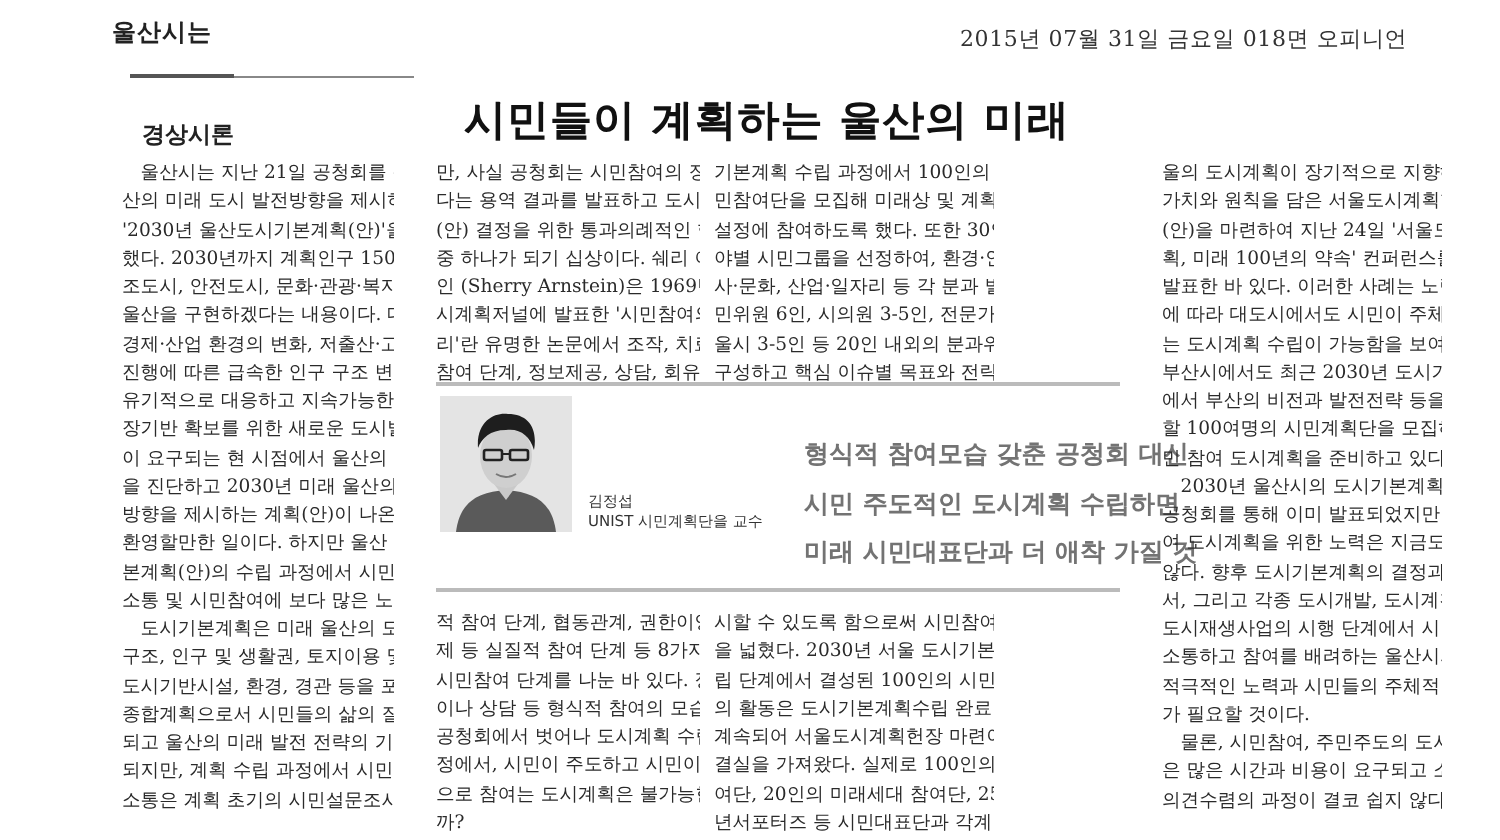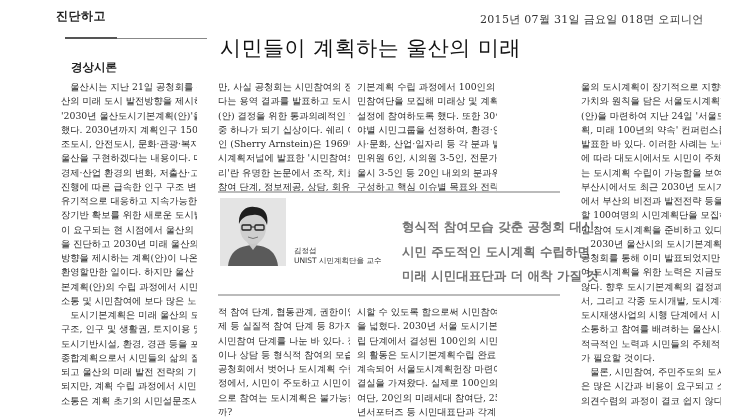--- a/index.html
+++ b/index.html
@@ -15,26 +15,26 @@
     .col p{margin:0;white-space:nowrap;overflow:hidden;}
     .photo{left:220px;top:198px;width:66px;height:68px;background:#dcdcdc;overflow:hidden;}
     .byline{left:294px;top:246px;font-family:"DejaVu Sans",sans-serif;font-size:7.5px;line-height:10px;color:#333;}
     .pull{left:402px;top:215px;font-size:12.5px;line-height:24.5px;color:#737373;font-weight:bold;white-space:nowrap;}
     .box-rule-top{left:218px;top:191px;width:342px;height:2px;background:#bbb;}
     .box-rule-bot{left:218px;top:294px;width:342px;height:2px;background:#bbb;}
   </style>
 </head>
 <body>
 
-<div class="abs masthead">진단하고</div>
+<div class="abs masthead">울산시는</div>
 <div class="abs dateline">2015년 07월 31일 금요일 018면 오피니언</div>
 <div class="abs rule-thick"></div>
 <div class="abs rule-thin"></div>
 <div class="abs section">경상시론</div>
-<h1 class="abs headline" style="margin:0;font-weight:normal;">시민들이 계획하는 울산의 미래</h1>
+<h1 class="abs headline" style="margin:12px;font-weight:bold;">시민들이 계획하는 울산의 미래</h1>
 
 <div class="col" style="left:61px;top:80px;width:136px;" id="col1">
     <p>　울산시는 지난 21일 공청회를 통해 울</p>
     <p>산의 미래 도시 발전방향을 제시하는</p>
     <p>'2030년 울산도시기본계획(안)'을 공개</p>
     <p>했다. 2030년까지 계획인구 150만명의 창</p>
     <p>조도시, 안전도시, 문화·관광·복지도시</p>
     <p>울산을 구현하겠다는 내용이다. 대내외적</p>
     <p>경제·산업 환경의 변화, 저출산·고령화</p>
     <p>진행에 따른 급속한 인구 구조 변화 등에</p>

